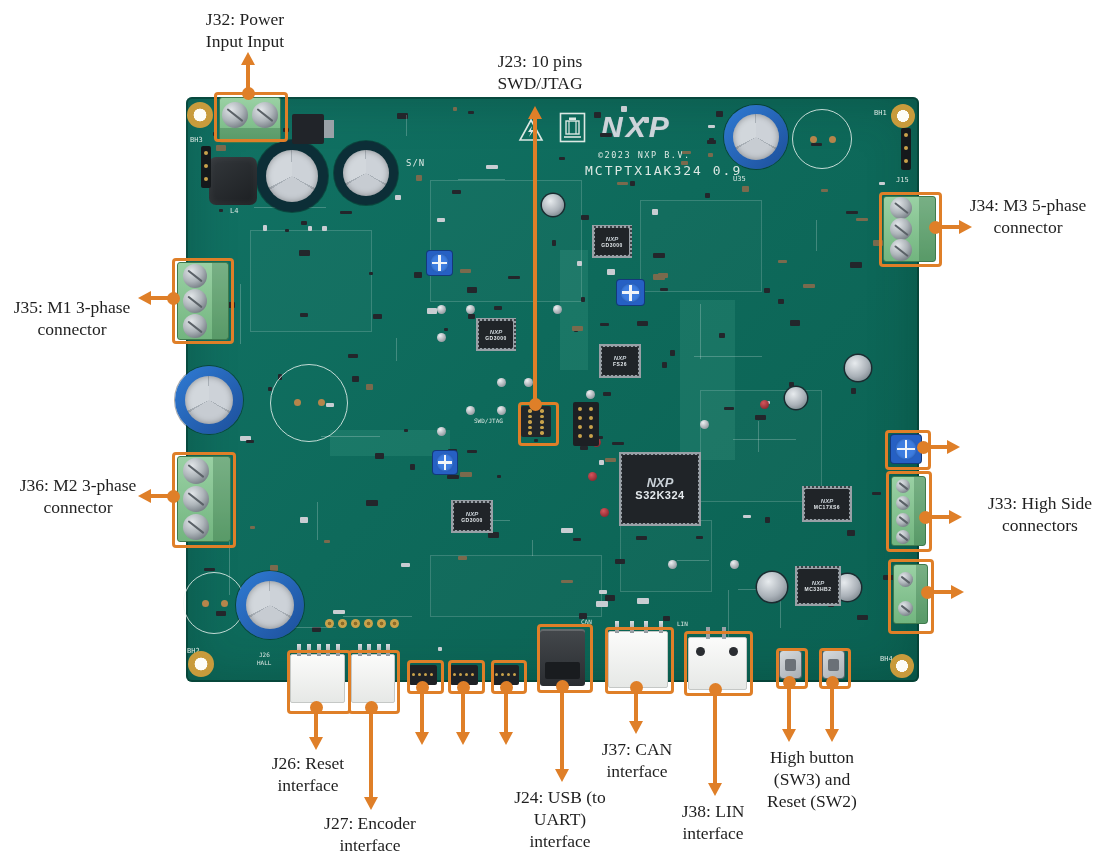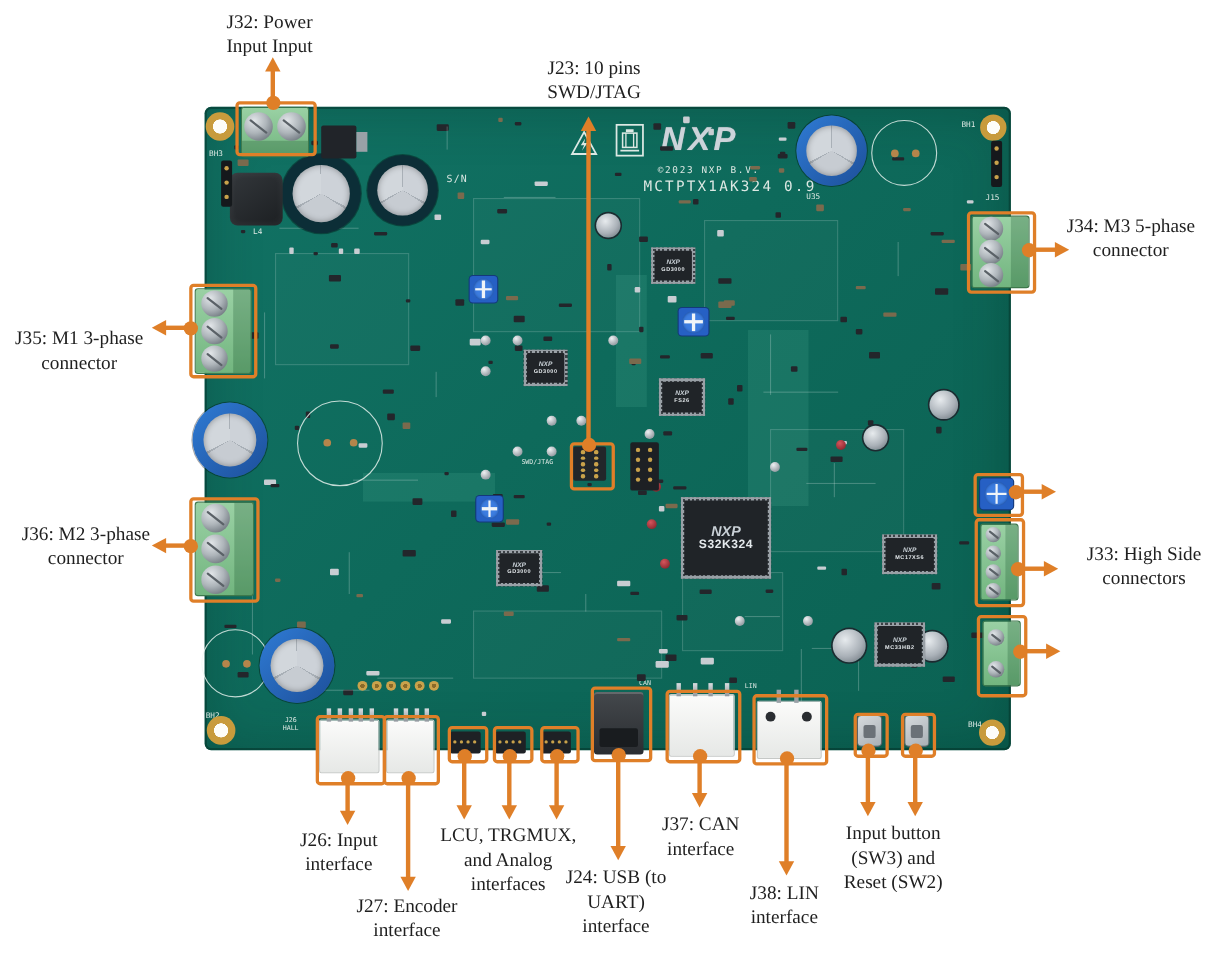--- a/index.html
+++ b/index.html
@@ -682,44 +682,39 @@
     </div>
     <div class="co-box" style="position:absolute;left:888px;top:559px;width:40px;height:69px;"></div>
     <div class="co-dot" style="position:absolute;left:920.5px;top:585.5px;"></div>
     <div class="co-line" style="position:absolute;left:927px;top:590px;width:28px;height:4px;"></div>
     <div class="co-head" style="position:absolute;left:951px;top:584.5px;border-top:7.5px solid transparent;border-bottom:7.5px solid transparent;border-left:13px solid #df7f28;"></div>
     <div class="co-box" style="position:absolute;left:287px;top:650px;width:58px;height:58px;"></div>
     <div class="co-dot" style="position:absolute;left:309.5px;top:700.5px;"></div>
     <div class="co-line" style="position:absolute;left:314px;top:707px;width:4px;height:34px;"></div>
     <div class="co-head" style="position:absolute;left:308.5px;top:737px;border-left:7.5px solid transparent;border-right:7.5px solid transparent;border-top:13px solid #df7f28;"></div>
     <div class="co-label" style="position:absolute;left:308px;top:752px;">
-      <div>J26: Input</div>
+      <div>J26: Reset</div>
       <div>interface</div>
     </div>
     <div class="co-box" style="position:absolute;left:348px;top:650px;width:46px;height:58px;"></div>
     <div class="co-dot" style="position:absolute;left:364.5px;top:700.5px;"></div>
     <div class="co-line" style="position:absolute;left:369px;top:707px;width:4px;height:94px;"></div>
     <div class="co-head" style="position:absolute;left:363.5px;top:797px;border-left:7.5px solid transparent;border-right:7.5px solid transparent;border-top:13px solid #df7f28;"></div>
     <div class="co-label" style="position:absolute;left:370px;top:812px;">
       <div>J27: Encoder</div>
       <div>interface</div>
     </div>
     <div class="co-box" style="position:absolute;left:407px;top:660px;width:31px;height:28px;"></div>
     <div class="co-dot" style="position:absolute;left:415.5px;top:680.5px;"></div>
     <div class="co-line" style="position:absolute;left:420px;top:687px;width:4px;height:49px;"></div>
     <div class="co-head" style="position:absolute;left:414.5px;top:732px;border-left:7.5px solid transparent;border-right:7.5px solid transparent;border-top:13px solid #df7f28;"></div>
     <div class="co-box" style="position:absolute;left:448px;top:660px;width:31px;height:28px;"></div>
     <div class="co-dot" style="position:absolute;left:456.5px;top:680.5px;"></div>
     <div class="co-line" style="position:absolute;left:461px;top:687px;width:4px;height:49px;"></div>
     <div class="co-head" style="position:absolute;left:455.5px;top:732px;border-left:7.5px solid transparent;border-right:7.5px solid transparent;border-top:13px solid #df7f28;"></div>
-    <div class="co-label" style="position:absolute;left:462px;top:748px;">
-      <div>LCU, TRGMUX,</div>
-      <div>and Analog</div>
-      <div>interfaces</div>
-    </div>
     <div class="co-box" style="position:absolute;left:491px;top:660px;width:30px;height:28px;"></div>
     <div class="co-dot" style="position:absolute;left:499.5px;top:680.5px;"></div>
     <div class="co-line" style="position:absolute;left:504px;top:687px;width:4px;height:49px;"></div>
     <div class="co-head" style="position:absolute;left:498.5px;top:732px;border-left:7.5px solid transparent;border-right:7.5px solid transparent;border-top:13px solid #df7f28;"></div>
     <div class="co-box" style="position:absolute;left:537px;top:624px;width:50px;height:63px;"></div>
     <div class="co-dot" style="position:absolute;left:555.5px;top:679.5px;"></div>
     <div class="co-line" style="position:absolute;left:560px;top:686px;width:4px;height:87px;"></div>
     <div class="co-head" style="position:absolute;left:554.5px;top:769px;border-left:7.5px solid transparent;border-right:7.5px solid transparent;border-top:13px solid #df7f28;"></div>
     <div class="co-label" style="position:absolute;left:560px;top:786px;">
       <div>J24: USB (to</div>
@@ -744,17 +739,17 @@
     </div>
     <div class="co-box" style="position:absolute;left:776px;top:648px;width:26px;height:35px;"></div>
     <div class="co-dot" style="position:absolute;left:782.5px;top:675.5px;"></div>
     <div class="co-line" style="position:absolute;left:787px;top:682px;width:4px;height:51px;"></div>
     <div class="co-head" style="position:absolute;left:781.5px;top:729px;border-left:7.5px solid transparent;border-right:7.5px solid transparent;border-top:13px solid #df7f28;"></div>
     <div class="co-box" style="position:absolute;left:819px;top:648px;width:26px;height:35px;"></div>
     <div class="co-dot" style="position:absolute;left:825.5px;top:675.5px;"></div>
     <div class="co-line" style="position:absolute;left:830px;top:682px;width:4px;height:51px;"></div>
     <div class="co-head" style="position:absolute;left:824.5px;top:729px;border-left:7.5px solid transparent;border-right:7.5px solid transparent;border-top:13px solid #df7f28;"></div>
     <div class="co-label" style="position:absolute;left:812px;top:746px;">
-      <div>Input button</div>
+      <div>High button</div>
       <div>(SW3) and</div>
       <div>Reset (SW2)</div>
     </div>
   </div>
 
 </body></html>

